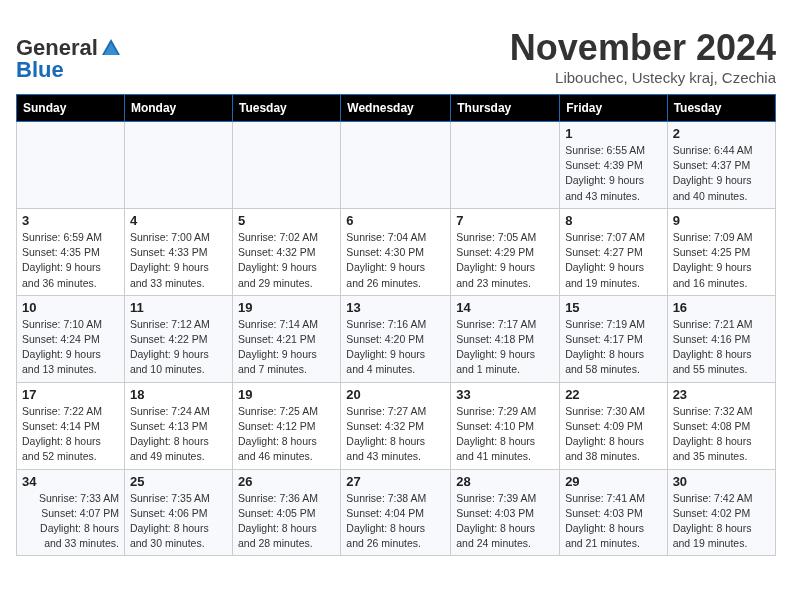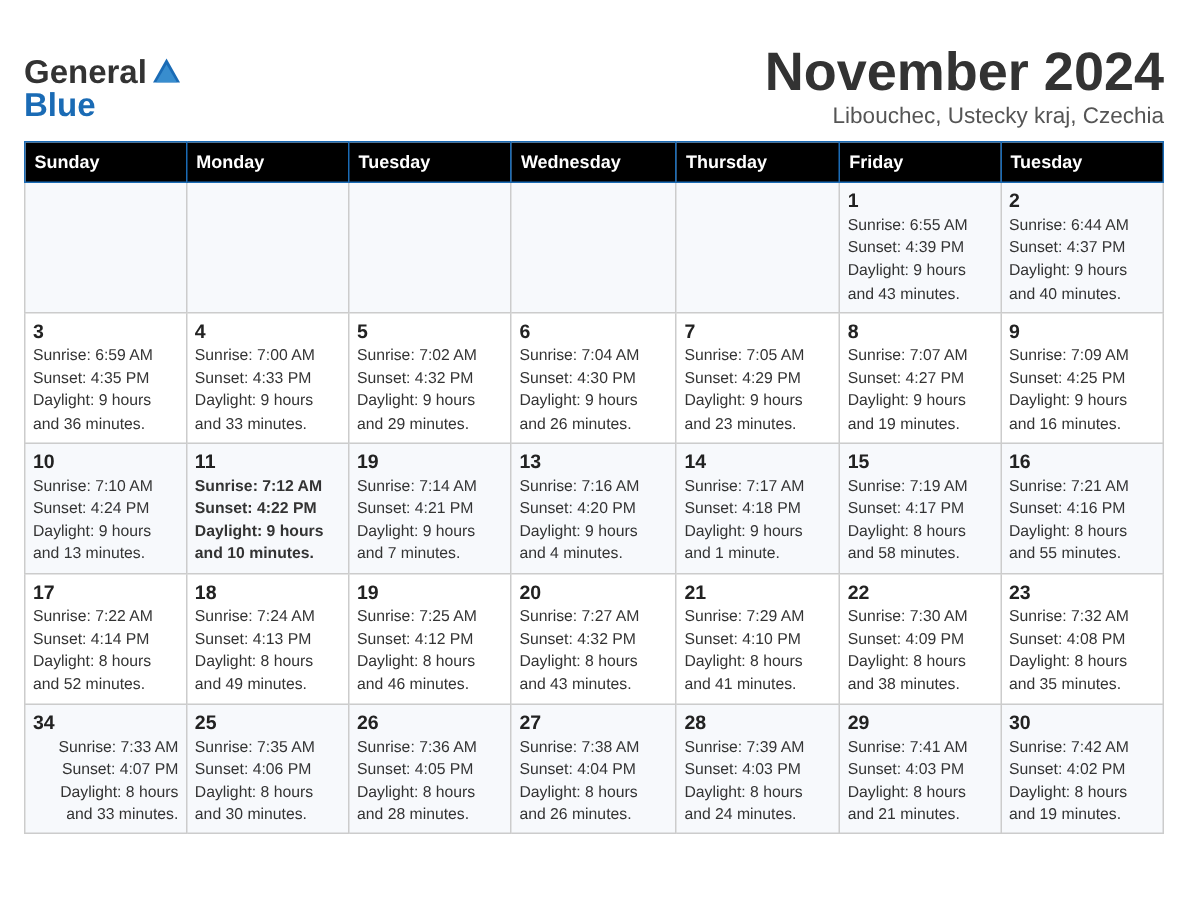--- a/index.html
+++ b/index.html
@@ -187,21 +187,21 @@
       <tr>
         <td>
           <div class="day-num">10</div>
           <div class="day-detail" style="white-space: pre-line;">Sunrise: 7:10 AM
 Sunset: 4:24 PM
 Daylight: 9 hours
 and 13 minutes.</div>
         </td>
         <td>
           <div class="day-num">11</div>
-          <div class="day-detail" style="white-space: pre-line; font-weight: bold;">Sunrise: 7:12 AM
+          <div class="day-detail" style="white-space: pre-line;">Sunrise: 7:12 AM
 Sunset: 4:22 PM
 Daylight: 9 hours
 and 10 minutes.</div>
         </td>
         <td>
           <div class="day-num">19</div>
           <div class="day-detail" style="white-space: pre-line;">Sunrise: 7:14 AM
 Sunset: 4:21 PM
 Daylight: 9 hours
 and 7 minutes.</div>
@@ -258,21 +258,21 @@
 and 46 minutes.</div>
         </td>
         <td>
           <div class="day-num">20</div>
           <div class="day-detail" style="white-space: pre-line;">Sunrise: 7:27 AM
 Sunset: 4:32 PM
 Daylight: 8 hours
 and 43 minutes.</div>
         </td>
         <td>
-          <div class="day-num">21</div>
+          <div class="day-num">33</div>
           <div class="day-detail" style="white-space: pre-line;">Sunrise: 7:29 AM
 Sunset: 4:10 PM
 Daylight: 8 hours
 and 41 minutes.</div>
         </td>
         <td>
           <div class="day-num">22</div>
           <div class="day-detail" style="white-space: pre-line;">Sunrise: 7:30 AM
 Sunset: 4:09 PM
 Daylight: 8 hours

